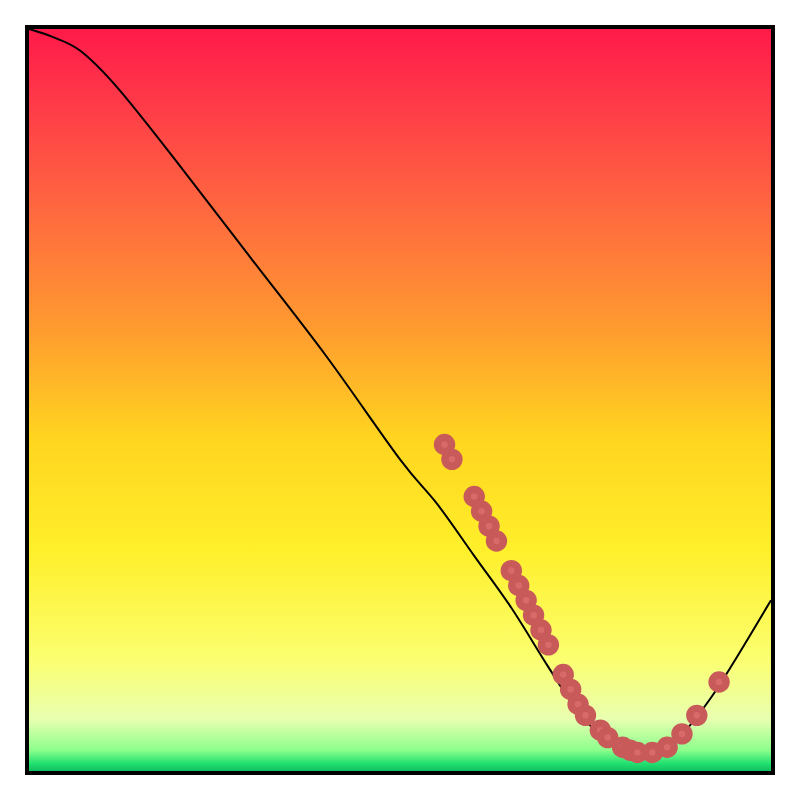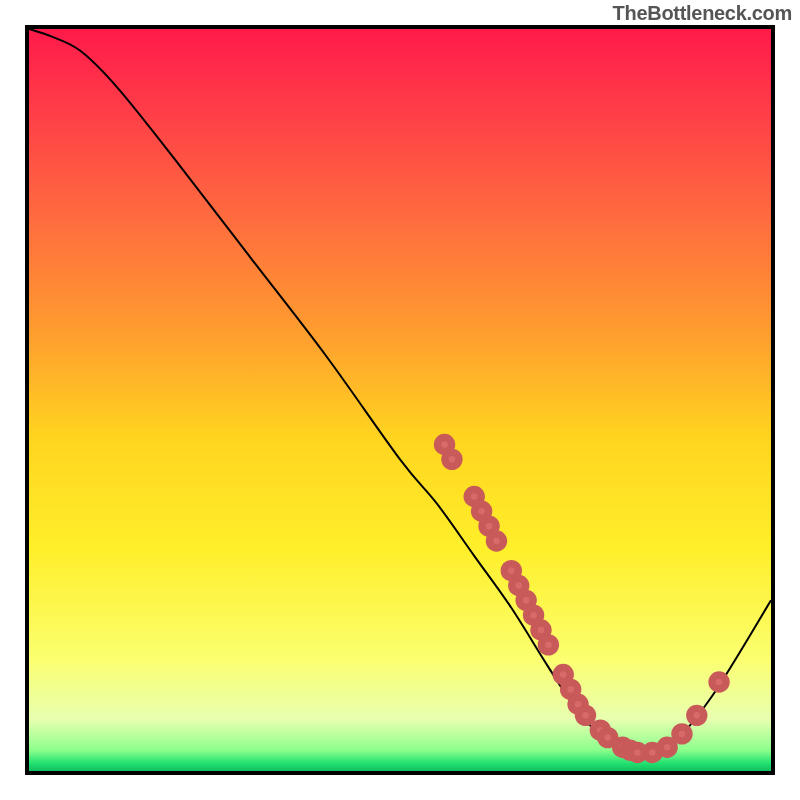--- a/index.html
+++ b/index.html
@@ -49,21 +49,20 @@
   .dot {
     fill: #d86a6a;
     stroke: #c85a5a;
     stroke-width: 1;
   }
 </style>
 </head>
 <body>
 
 <div class="wrap">
-  <div class="watermark">TheBottleneck.com</div>
 
   <div class="plot-frame">
 
     <svg class="gradient" viewBox="0 0 100 100" preserveAspectRatio="none">
       <defs>
         <linearGradient id="bg" x1="0" y1="0" x2="0" y2="1">
             <stop offset="0%" stop-color="#ff1a4a"></stop>
             <stop offset="10%" stop-color="#ff3a48"></stop>
             <stop offset="25%" stop-color="#ff6a3f"></stop>
             <stop offset="40%" stop-color="#ff9a30"></stop>

